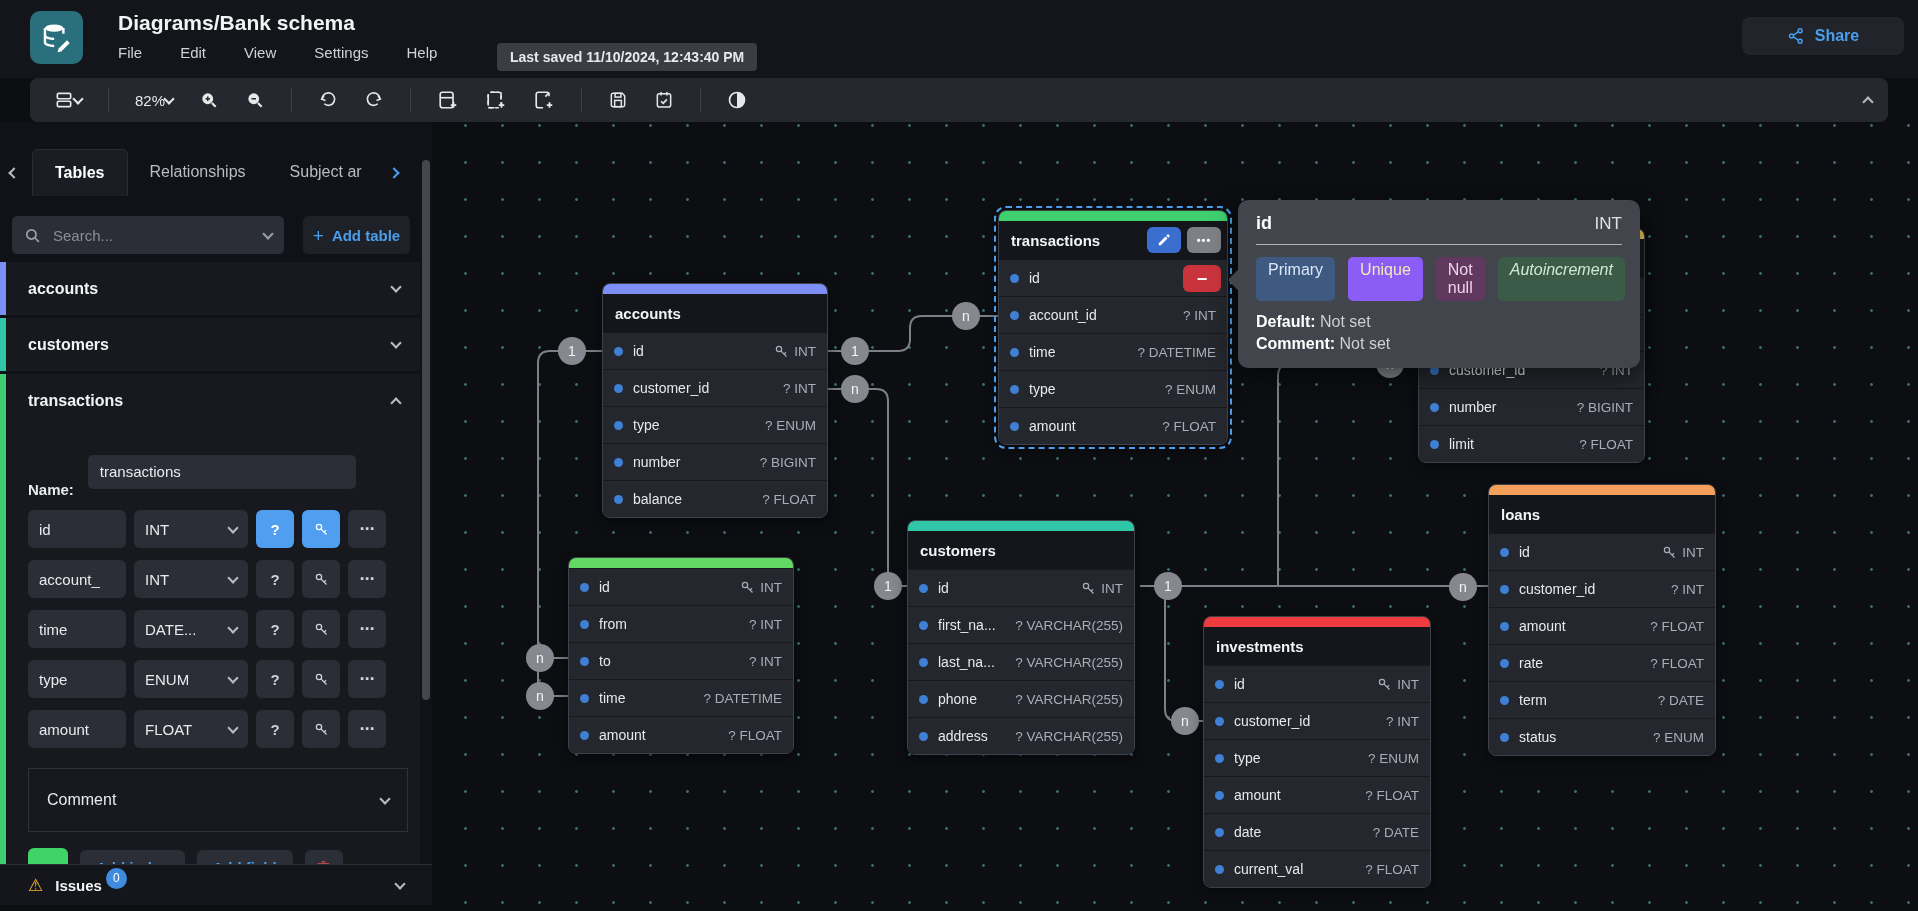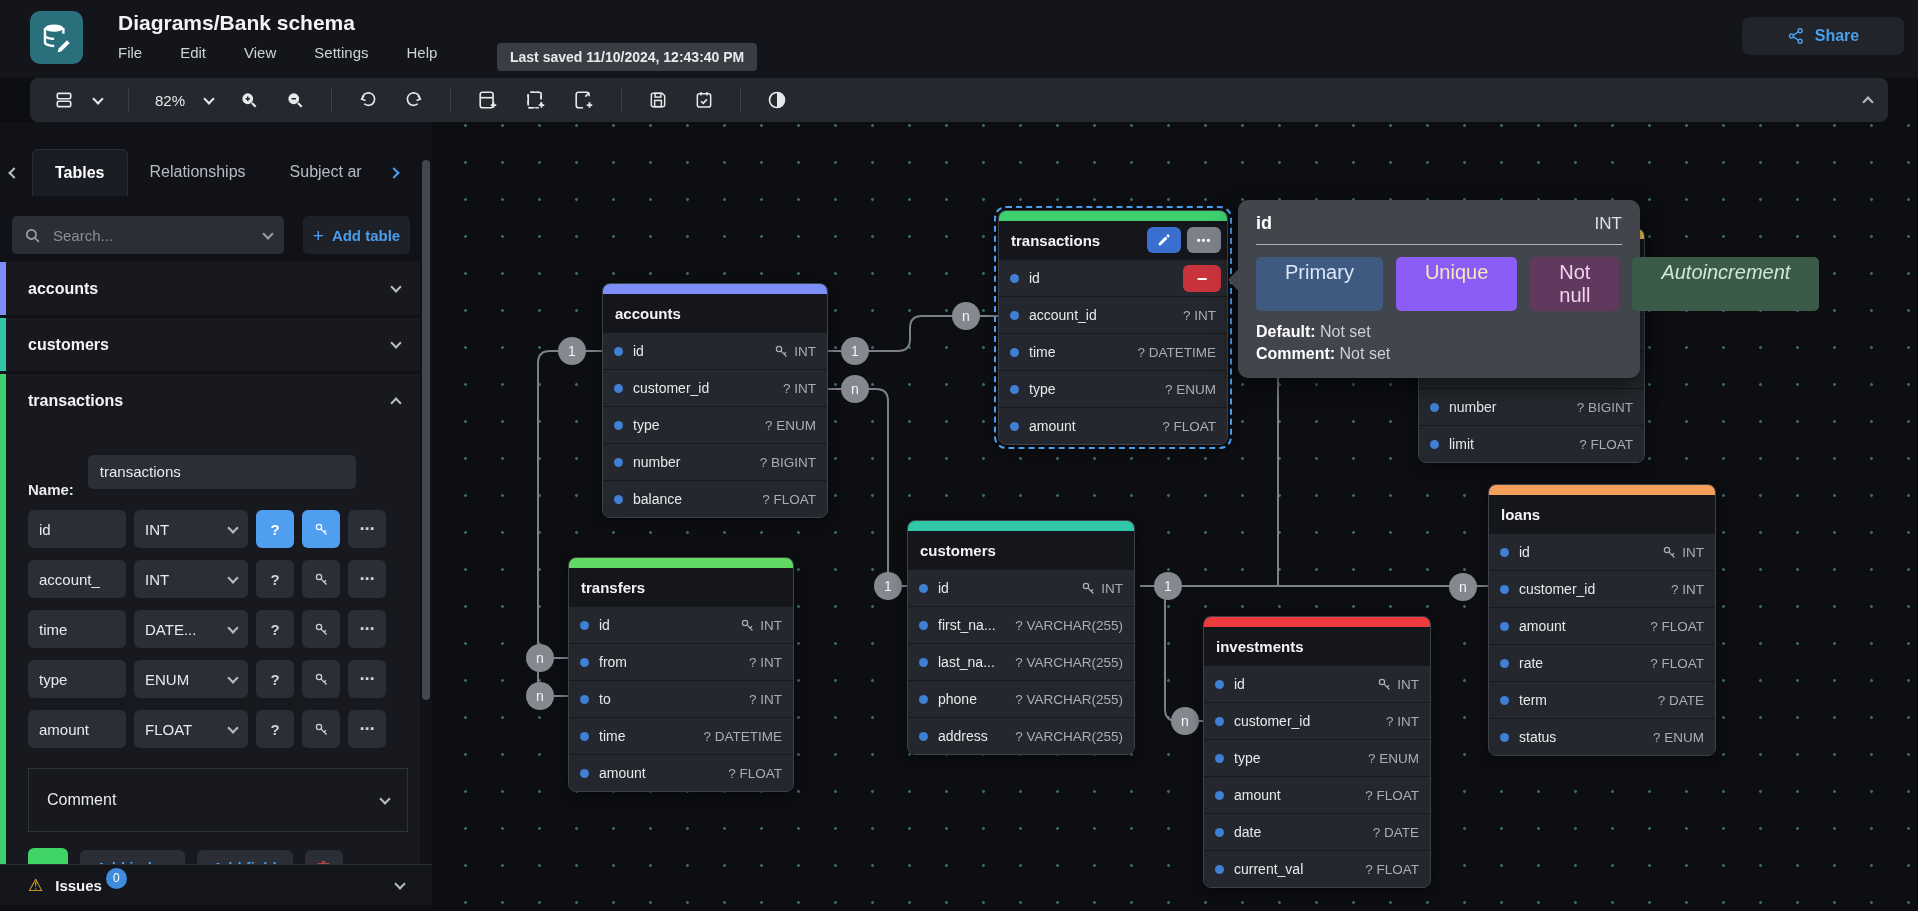--- a/index.html
+++ b/index.html
@@ -11,21 +11,21 @@
   .header { position:absolute; left:0; top:0; width:100%; height:78px; background:#13151a; }
   .logo { position:absolute; left:30px; top:11px; width:53px; height:53px; border-radius:10px; background:#2a6f7c; display:flex; align-items:center; justify-content:center; }
   .app-title { position:absolute; left:118px; top:11px; font-size:21px; font-weight:bold; color:#f2f3f5; }
   .menubar { position:absolute; left:118px; top:44px; display:flex; gap:38px; font-size:15px; color:#cfd2d6; }
   .menubar span { cursor:default; }
   .last-saved { position:absolute; left:497px; top:43px; height:28px; background:#3a3d44; color:#e8e9ea; font-size:14px; font-weight:bold; border-radius:4px; display:flex; align-items:center; padding:0 13px; }
   .share-btn { position:absolute; right:14px; top:17px; width:162px; height:38px; background:#21242b; border-radius:8px; display:flex; align-items:center; justify-content:center; gap:10px; color:#4a9eeb; font-size:16px; font-weight:bold; }
 
   
   .toolbar { position:absolute; left:30px; top:78px; width:1858px; height:44px; background:#26282f; border-radius:8px; display:flex; align-items:center; padding:0 18px; gap:14px; color:#e6e8ea; }
-  .tb-btn { display:flex; align-items:center; gap:20px; padding:4px 6px; border-radius:4px; }
+  .tb-btn { display:flex; align-items:center; gap:0; padding:4px 6px; border-radius:4px; }
   .tb-sep { width:1px; height:24px; background:#3c3f46; margin:0 6px; }
   .zoom-text { font-size:15px; color:#e6e8ea; }
   .tb-collapse { position:absolute; right:16px; top:14px; color:#b9bcc2; }
   .chev { display:inline-block; width:8px; height:8px; border-right:2px solid currentColor; border-bottom:2px solid currentColor; }
   .chev.down { transform:rotate(45deg); margin-top:-3px; }
   .chev.up { transform:rotate(-135deg); margin-top:4px; }
   .chev.left { transform:rotate(135deg); }
   .chev.right { transform:rotate(-45deg); }
 
   
@@ -48,21 +48,21 @@
   .del-btn { position:absolute; right:6px; top:5px; width:38px; height:27px; background:#c9343c; border-radius:6px; color:#fff; display:flex; align-items:center; justify-content:center; font-size:18px; font-weight:bold; line-height:1; }
 
   
   .tooltip { position:absolute; left:1238px; top:200px; width:402px; z-index:6; background:#42454c; border-radius:10px; padding:13px 18px 15px; box-shadow:0 8px 24px rgba(0,0,0,.55); }
   .tooltip::before { content:""; position:absolute; left:-7px; top:72px; width:16px; height:16px; background:#42454c; transform:rotate(45deg); border-radius:3px; }
   .tt-head { display:flex; align-items:baseline; }
   .tt-name { font-size:18px; font-weight:bold; color:#fff; }
   .tt-type { margin-left:auto; font-size:17px; color:#dfe1e4; }
   .tt-hr { height:1px; background:#aeb1b6; margin:10px 0 12px; }
   .tt-badges { display:flex; gap:13px; margin-bottom:12px; }
-  .badge { padding:4px 29px; border-radius:5px; font-size:20px; }
+  .badge { padding:4px 12px; border-radius:5px; font-size:16px; }
   .tt-line { font-size:16px; color:#cdd0d4; margin-top:4px; }
   .tt-line b { color:#fff; }
 
   
   .sidebar { position:absolute; left:0; top:122px; width:432px; bottom:6px; background:#101218; z-index:10; }
   .side-scrollbar { position:absolute; right:2px; top:38px; width:8px; height:540px; background:#44474d; border-radius:4px; }
   .tabs-row { position:absolute; left:0; top:24px; width:420px; height:52px; display:flex; align-items:center; }
   .tab-back { color:#b9bcc2; margin:0 14px 0 10px; }
   .tab { padding:14px 22px; font-size:16px; color:#b9bcc2; }
   .tab.active { background:#1a1d23; border:1px solid #2a2d33; border-bottom:none; border-radius:6px 6px 0 0; color:#fff; font-weight:bold; }
@@ -197,23 +197,20 @@
           <span class="ftype">? BIGINT</span>
         </div>
         <div class="trow">
           <span class="fdot"></span>
           <span class="fname">balance</span>
           <span class="ftype">? FLOAT</span>
         </div>
       </div>
       <div class="dtable" style="left: 568px; top: 557px; width: 226px;">
         <div class="strip" style="background: rgb(98, 217, 98);"></div>
-        <div class="tname">
-          <span>transfers</span>
-        </div>
         <div class="trow">
           <span class="fdot"></span>
           <span class="fname">id</span>
           <span class="ftype">
             <svg width="15" height="15" viewBox="0 0 24 24" fill="none" stroke="currentColor" stroke-width="2">
               <circle cx="8" cy="8" r="4.2"></circle>
               <path d="M11 11 L20 20 M16.2 16.2 l3-3"></path>
             </svg>
             <span>INT</span>
           </span>

